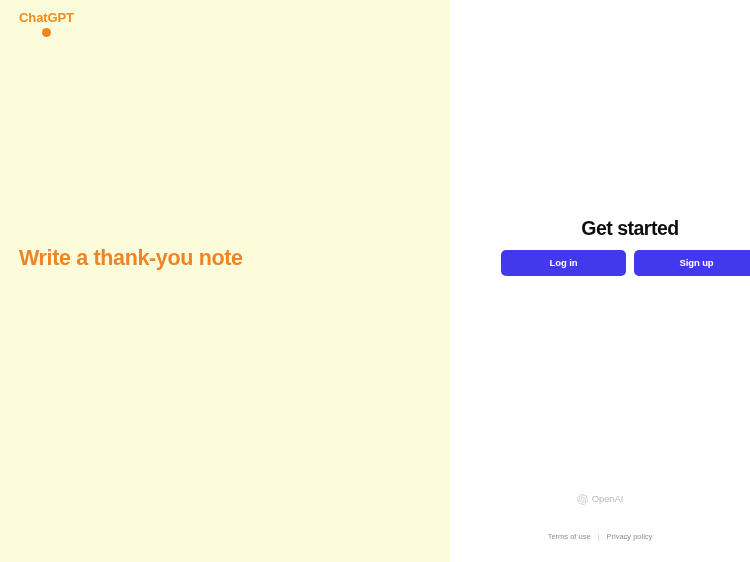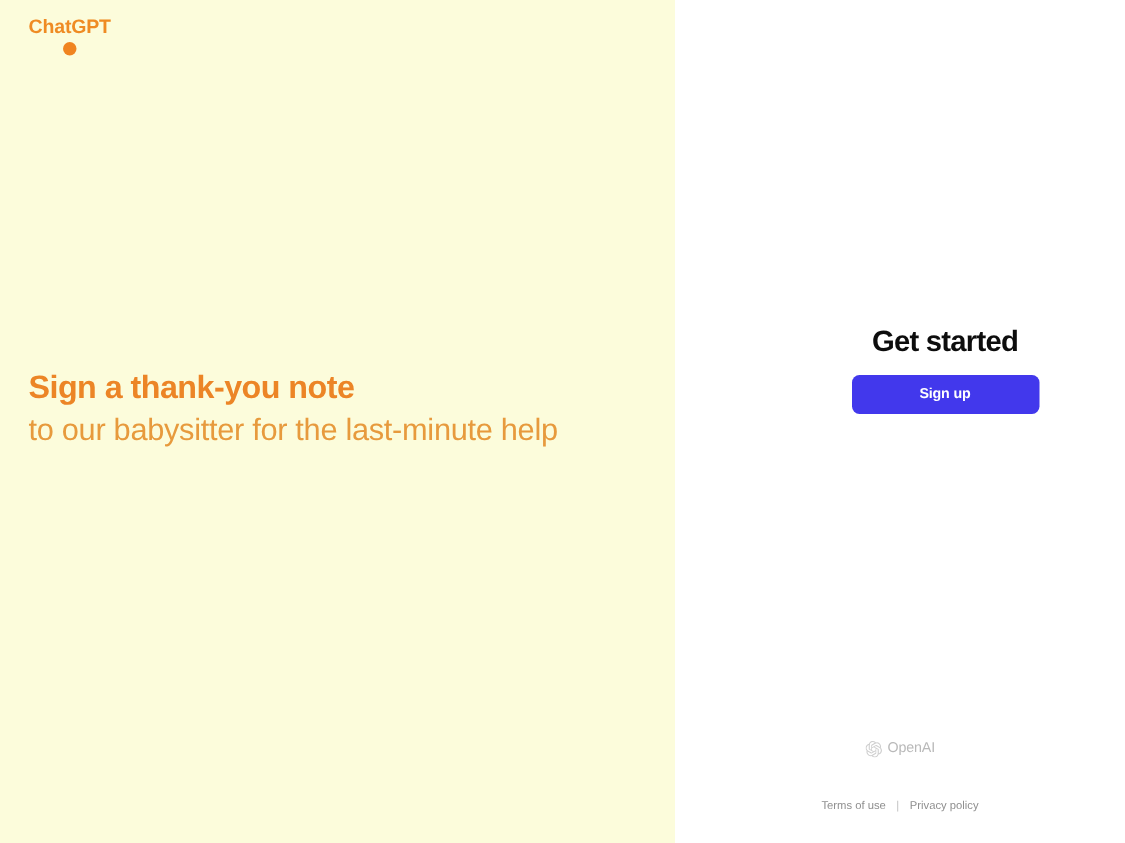--- a/index.html
+++ b/index.html
@@ -211,32 +211,32 @@
 <div class="page">
 
   <div class="left-panel">
 
     <div class="brand">
       <span class="brand-name">ChatGPT</span>
       <span class="brand-dot"></span>
     </div>
 
     <div class="headline-wrap">
-      <div class="headline-bold">Sign a thank-you note</div>
-      <div class="headline-light">to our babysitter for the last-minute help</div>
+      <div class="headline-bold">Write a thank-you note</div>
     </div>
 
   </div>
 
   <div class="right-panel">
 
     <div class="auth-block">
       <div class="get-started-title">Get started</div>
 
       <div class="auth-buttons">
+        <button class="auth-btn">Log in</button>
         <button class="auth-btn">Sign up</button>
       </div>
     </div>
 
     <div class="footer">
 
       <div class="openai-mark">
         <span>
           <svg class="openai-logo-svg" viewBox="0 0 24 24" aria-hidden="true">
             <path fill="#cfcfcf" d="M22.28 9.82a5.98 5.98 0 0 0-.52-4.91 6.05 6.05 0 0 0-6.51-2.9A6.07 6.07 0 0 0 4.98 4.18a5.98 5.98 0 0 0-4 2.9 6.05 6.05 0 0 0 .75 7.1 5.98 5.98 0 0 0 .51 4.91 6.05 6.05 0 0 0 6.52 2.9A5.98 5.98 0 0 0 13.26 24a6.05 6.05 0 0 0 5.77-4.19 5.98 5.98 0 0 0 4-2.9 6.05 6.05 0 0 0-.75-7.09Zm-9.02 12.6a4.48 4.48 0 0 1-2.88-1.04l.14-.08 4.78-2.76a.79.79 0 0 0 .39-.68v-6.74l2.02 1.17a.07.07 0 0 1 .04.06v5.58a4.5 4.5 0 0 1-4.49 4.49ZM3.6 18.3a4.47 4.47 0 0 1-.54-3.01l.14.08 4.78 2.76a.77.77 0 0 0 .78 0l5.84-3.37v2.33a.08.08 0 0 1-.03.07l-4.83 2.79a4.5 4.5 0 0 1-6.14-1.65ZM2.34 7.9a4.48 4.48 0 0 1 2.34-1.97v5.68a.77.77 0 0 0 .38.67l5.81 3.35-2.02 1.17a.07.07 0 0 1-.07 0L3.95 14a4.5 4.5 0 0 1-1.65-6.13Zm16.6 3.86-5.84-3.4 2.02-1.16a.07.07 0 0 1 .07 0l4.83 2.79a4.49 4.49 0 0 1-.68 8.1v-5.67a.79.79 0 0 0-.4-.66Zm2.01-3.02-.14-.09-4.77-2.78a.78.78 0 0 0-.79 0L9.41 9.23V6.9a.07.07 0 0 1 .03-.07l4.83-2.79a4.49 4.49 0 0 1 6.68 4.65ZM8.31 12.86l-2.02-1.17a.08.08 0 0 1-.04-.06V6.06a4.49 4.49 0 0 1 7.36-3.45l-.14.08-4.78 2.76a.79.79 0 0 0-.39.68l-.01 6.73Zm1.1-2.36 2.6-1.5 2.61 1.5v3l-2.6 1.5-2.61-1.5v-3Z"></path>

